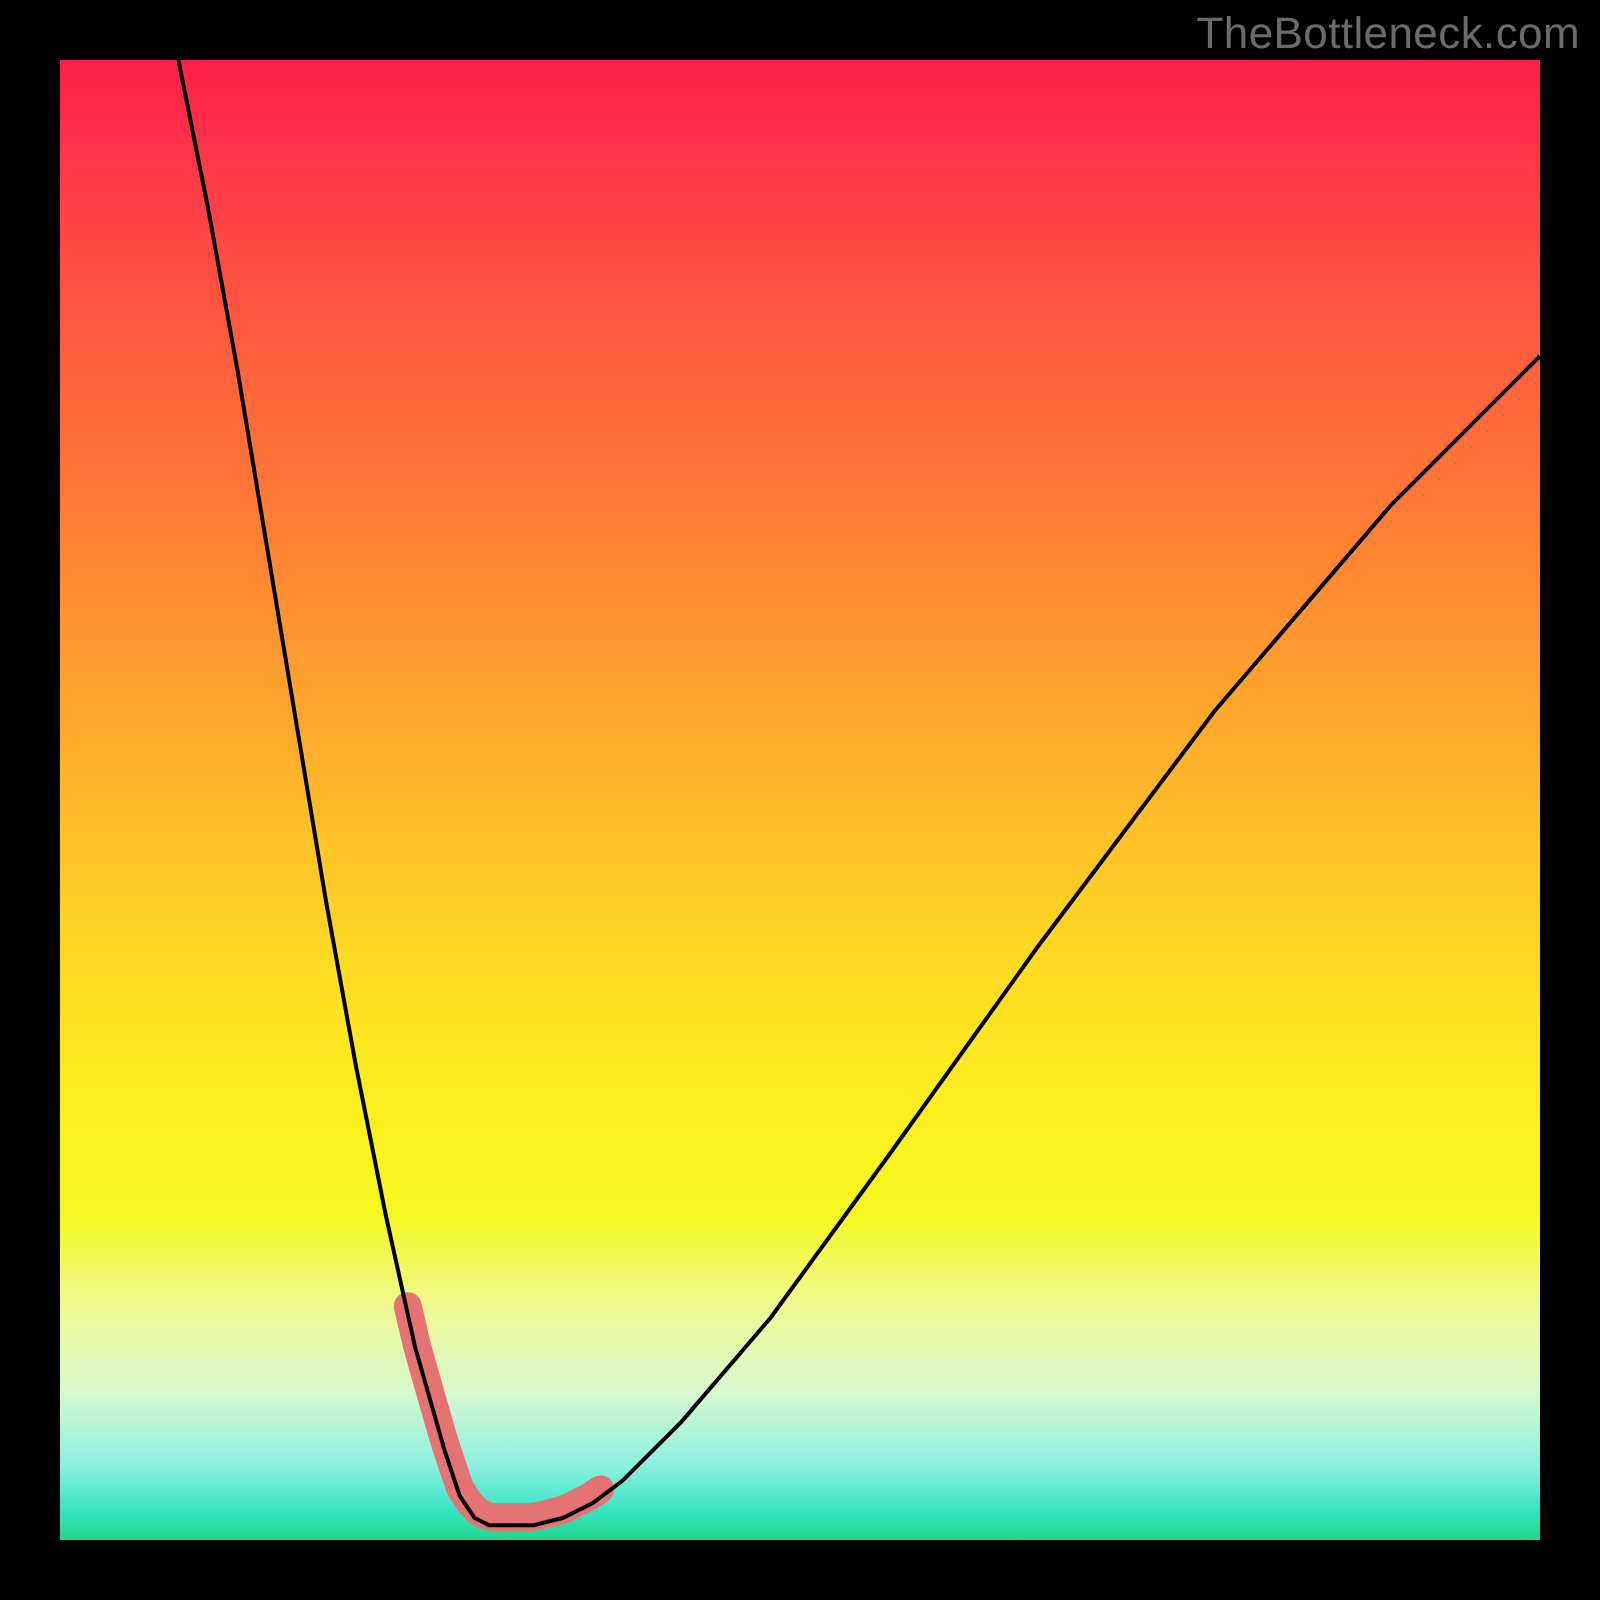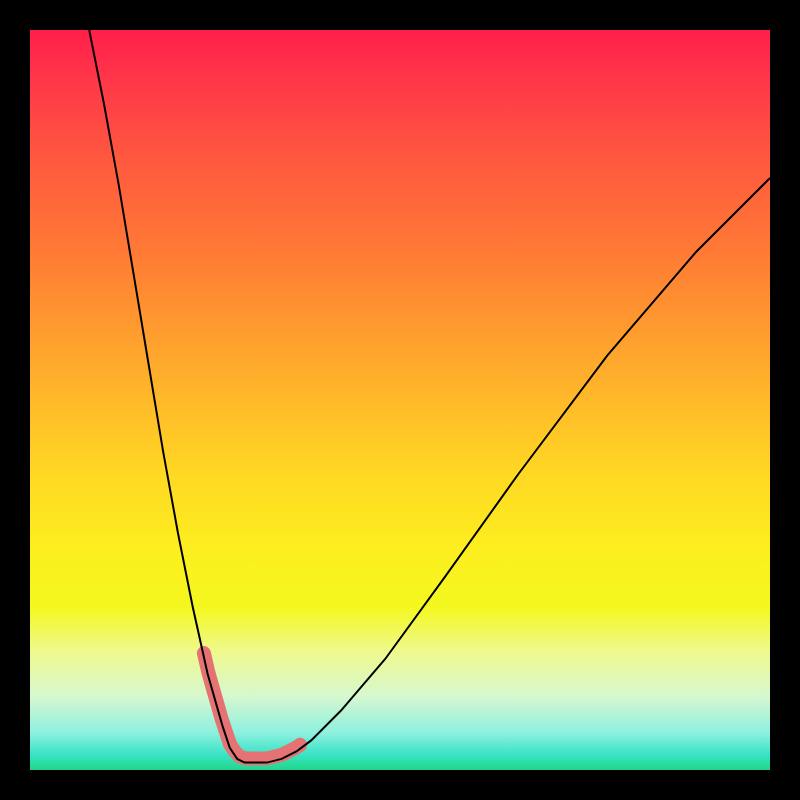--- a/index.html
+++ b/index.html
@@ -78,20 +78,21 @@
     bottom: 0;
     width: 100%;
     height: 10px;
     background: linear-gradient(to bottom, #2fe0aa, #23d58f);
   }
 </style>
 </head>
 <body>
 
 <div class="frame">
+  <div class="watermark">TheBottleneck.com</div>
   <div class="plot">
     <div class="green-strip"></div>
     <svg class="curve-layer" viewBox="0 0 740 740" preserveAspectRatio="none">
       <path id="pink-arc" class="pink-band" d="M173.9 623.1 L178.3 642.2 L182.6 657.5 L187.0 672.8 L191.4 688.1 L195.8 701.7 L200.1 714.3 L204.5 720.9 L208.9 725.7 L213.3 727.9 L217.6 728.6 L222.0 728.6 L226.4 728.6 L230.7 728.6 L235.1 728.6 L239.5 727.9 L243.9 726.8 L248.2 725.7 L252.6 724.4 L257.0 722.2 L261.4 720.0 L265.7 717.8 L270.1 714.7"></path>
       <path id="main-curve" class="curve" d="M59.2 0.0 L74.0 74.0 L88.8 155.4 L103.6 244.2 L118.4 333.0 L133.2 421.8 L148.0 503.2 L162.8 577.2 L177.6 643.8 L192.4 695.6 L199.8 717.8 L207.2 728.9 L214.6 732.6 L222.0 732.6 L236.8 732.6 L251.6 728.9 L266.4 721.5 L281.2 710.4 L310.8 680.8 L355.2 629.0 L414.4 547.6 L488.4 444.0 L577.2 325.6 L666.0 222.0 L740.0 148.0"></path>
     </svg>
   </div>
 </div>
 
 </body></html>

